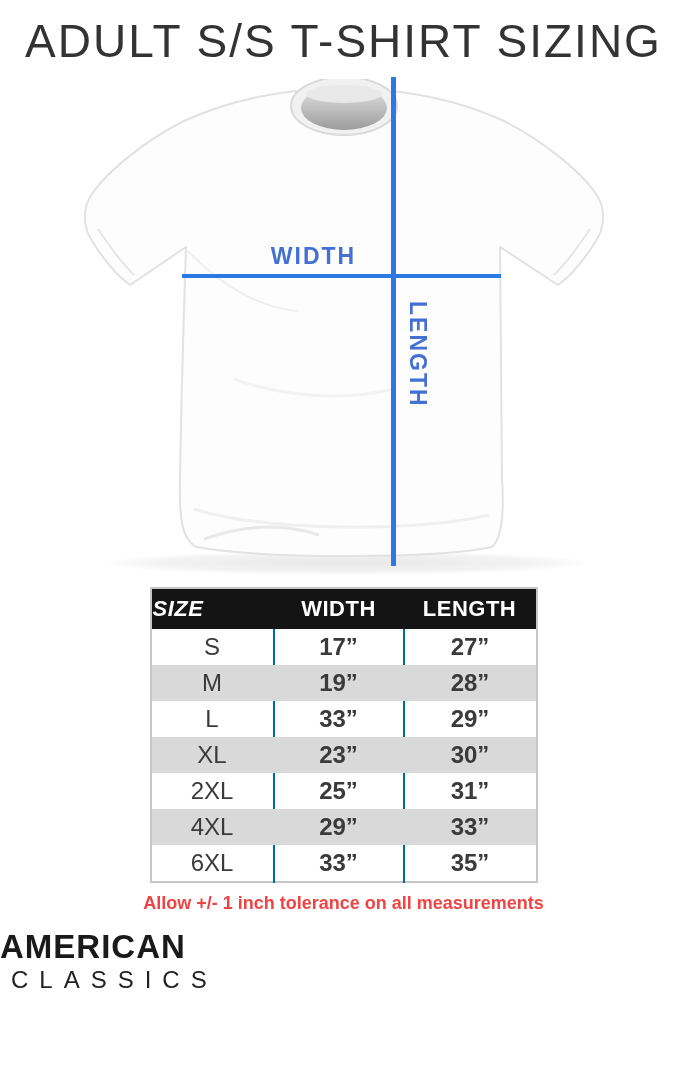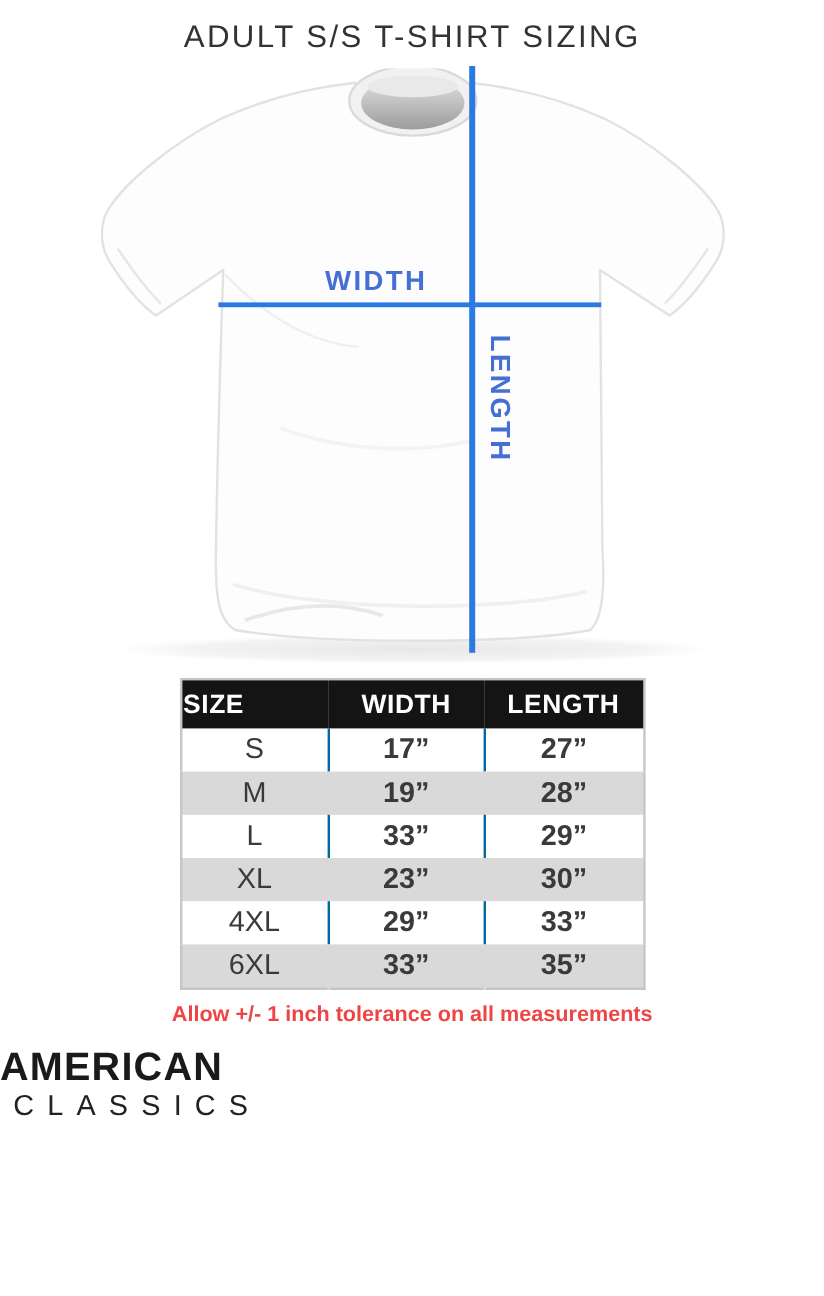--- a/index.html
+++ b/index.html
@@ -8,21 +8,21 @@
     width: 687px; height: 1080px;
     margin: 0 auto;
     background: #ffffff;
     font-family: "Liberation Sans", sans-serif;
     overflow: hidden;
   }
   
   .title {
     margin: 16px 0 0 0;
     text-align: center;
-    font-size: 26px;
+    font-size: 46px;
     font-weight: 400;
     letter-spacing: 2px;
     color: #333333;
     line-height: 1.1;
   }
   
   .shirt-area {
     position: relative;
     width: 520px; height: 500px;
     margin: 12px auto 0 auto;
@@ -78,20 +78,21 @@
     font-size: 22px;
     font-weight: bold;
     letter-spacing: 0.5px;
     height: 38px;
     border: none;
     text-align: center;
   }
   .size-table thead th:first-child {
     text-align: left;
     width: 120px;
+    font-style: italic;
   }
   .size-table thead th:nth-child(2) { width: 128px; }
   .size-table thead th:nth-child(3) { width: 130px; }
   .size-table tbody td {
     height: 36px;
     text-align: center;
     font-size: 24px;
     font-weight: 400;
     color: #3a3a3a;
     padding: 0;
@@ -206,20 +207,25 @@
         <td>L</td>
         <td>33”</td>
         <td>29”</td>
       </tr>
       <tr>
         <td>XL</td>
         <td>23”</td>
         <td>30”</td>
       </tr>
       <tr>
+        <td>2XL</td>
+        <td>25”</td>
+        <td>31”</td>
+      </tr>
+      <tr>
         <td>4XL</td>
         <td>29”</td>
         <td>33”</td>
       </tr>
       <tr>
         <td>6XL</td>
         <td>33”</td>
         <td>35”</td>
       </tr>
     </tbody>

